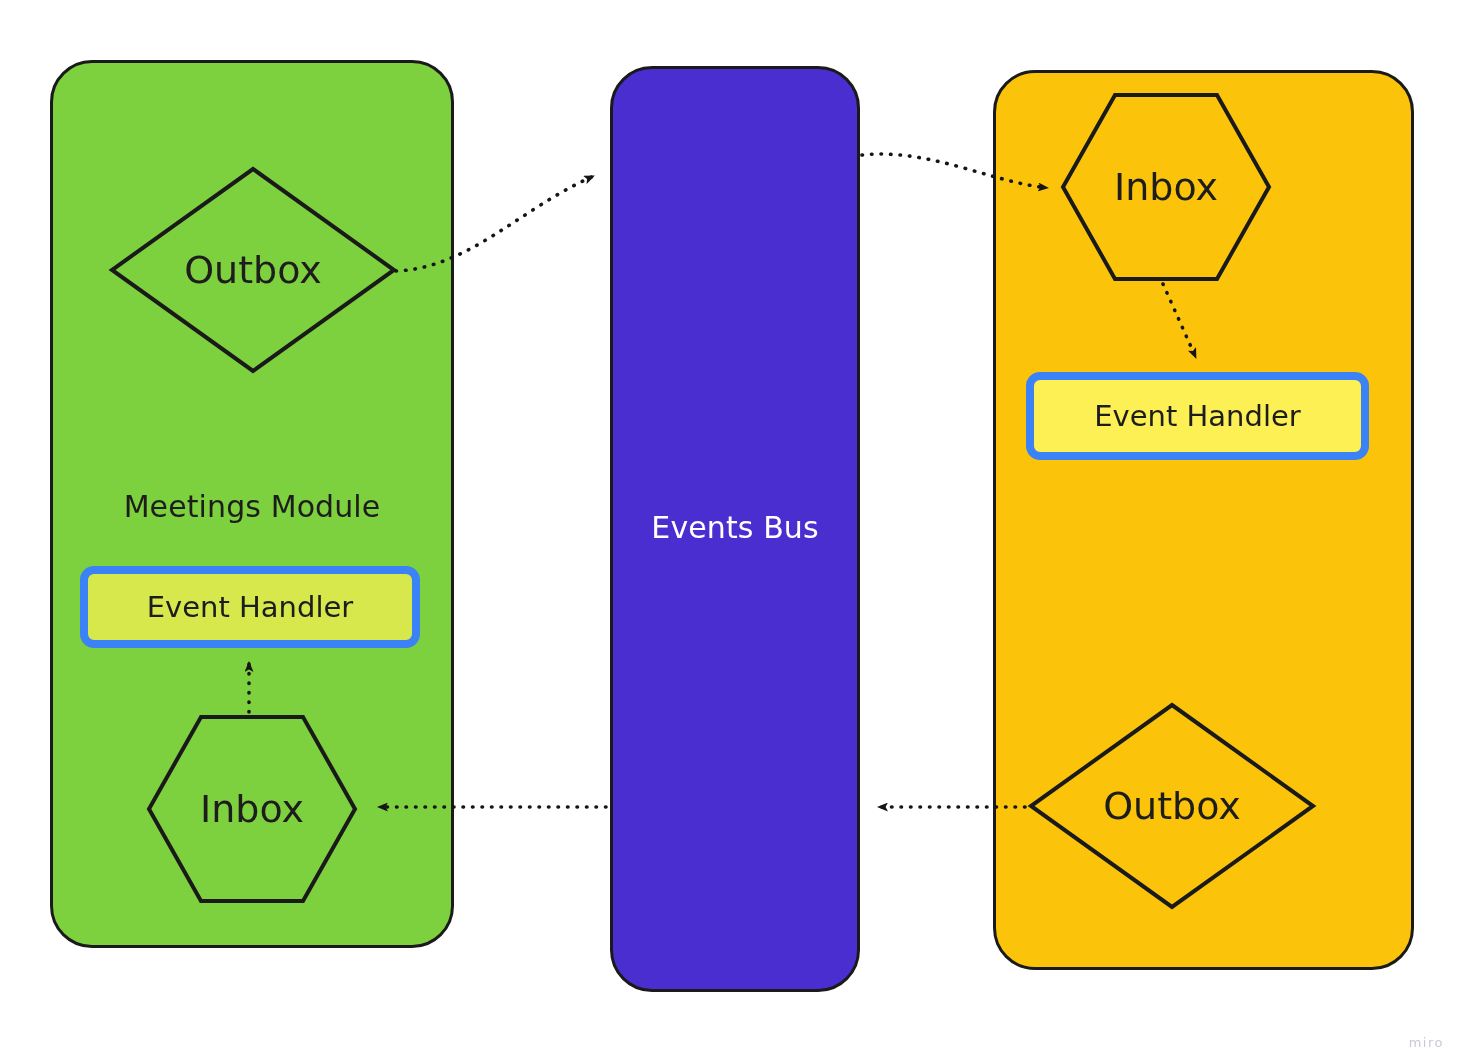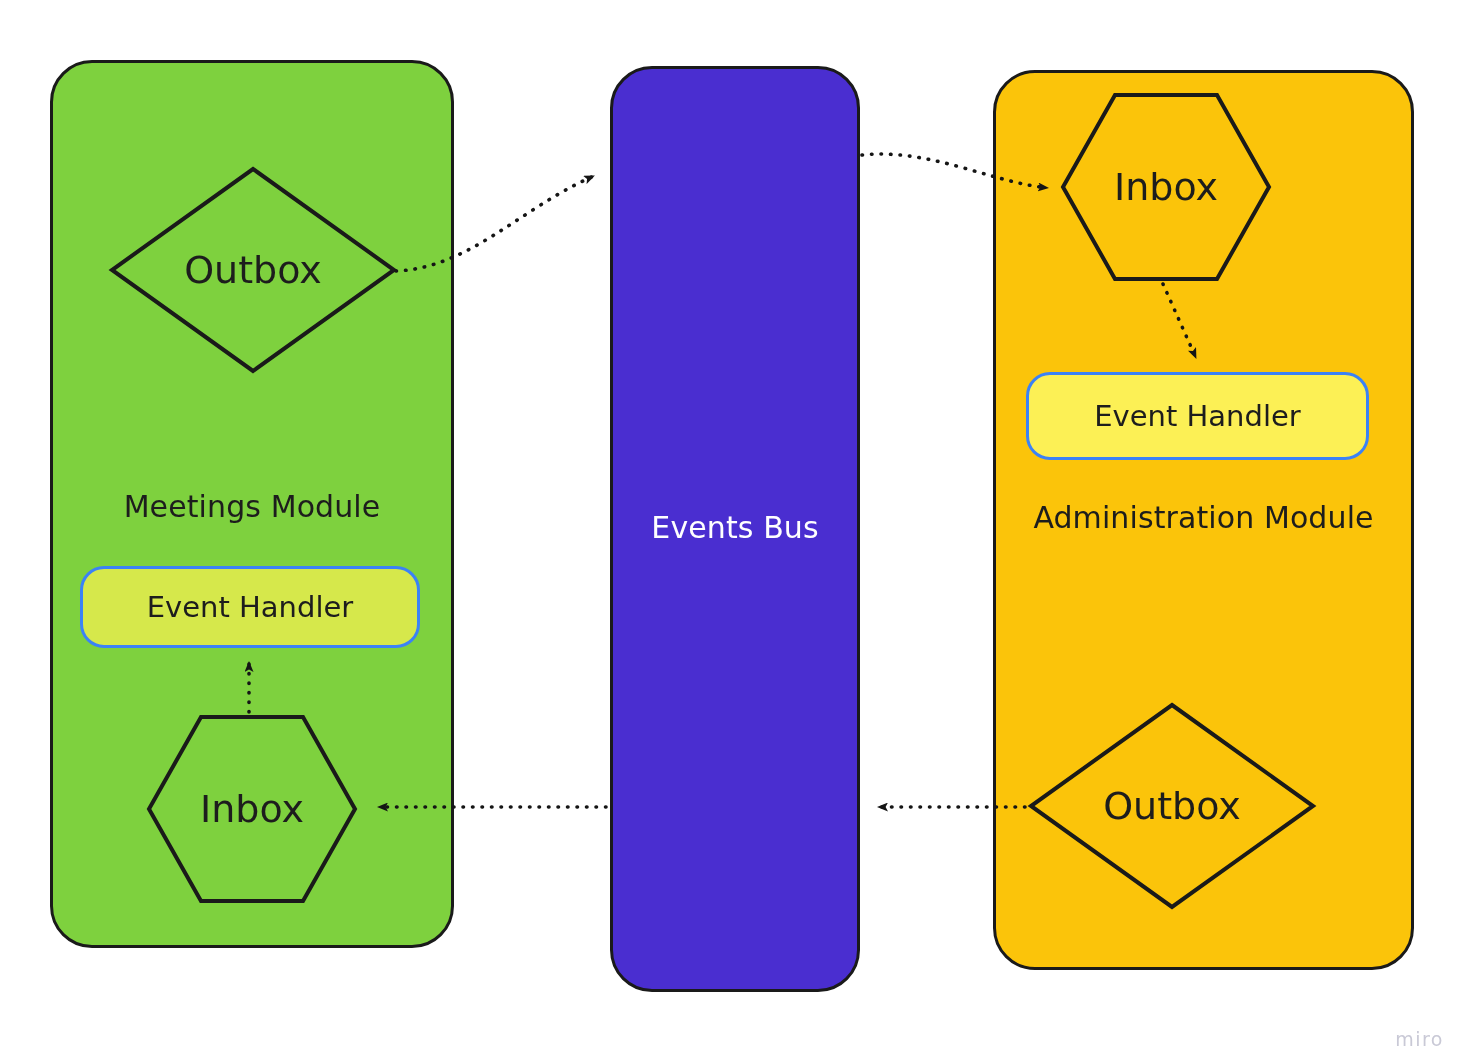--- a/index.html
+++ b/index.html
@@ -74,22 +74,22 @@
     font-size: 38px;
     color: #1d1d1d;
     pointer-events: none;
     white-space: nowrap;
   }
 
   
   .handler-box {
     position: absolute;
     box-sizing: border-box;
-    border: 3px solid #3b82f6;
-    border-radius: 24px;
+    border: 8px solid #3b82f6;
+    border-radius: 14px;
     display: flex;
     align-items: center;
     justify-content: center;
     font-size: 29px;
     color: #1d1d1d;
     white-space: nowrap;
   }
   #handler-meetings {
     left: 80px; top: 566px;
     width: 340px; height: 82px;
@@ -108,21 +108,21 @@
     width: 1468px;
     height: 1064px;
     pointer-events: none;
   }
 
   
   #miro-watermark {
     position: absolute;
     right: 24px;
     bottom: 14px;
-    font-size: 19px;
+    font-size: 13px;
     letter-spacing: 1.5px;
     color: #c9c9d6;
   }
 </style>
 </head>
 <body>
 
 <div id="canvas">
 
   <div class="panel" id="panel-meetings"></div>
@@ -162,21 +162,20 @@
 
   <div class="diamond-wrap" id="admin-outbox" style="left:1027px; top:701px; width:290px; height:210px;">
     <svg width="290" height="210" viewBox="0 0 290 210">
       <polygon points="145,4 286,105 145,206 4,105" fill="#FBC40A" stroke="#1a1a1a" stroke-width="4"></polygon>
     </svg>
     <span class="shape-label">Outbox</span>
   </div>
 
   <div class="panel-title" id="title-meetings">Meetings Module</div>
   <div class="panel-title" id="title-bus">Events Bus</div>
-  <div class="panel-title" id="title-admin">Administration Module</div>
 
   <svg id="connectors" viewBox="0 0 1468 1064">
     <defs>
       <marker id="arrowhead" markerWidth="11" markerHeight="9" refX="10" refY="4.5" orient="auto" markerUnits="userSpaceOnUse">
         <path d="M0,0 L11,4.5 L0,9 L2.4,4.5 Z" fill="#151515"></path>
       </marker>
     </defs>
 
     <path d="M 396,271 C 470,268 520,208 594,176" fill="none" stroke="#151515" stroke-width="3.6" stroke-linecap="round" stroke-dasharray="0.5 9" marker-end="url(#arrowhead)"></path>
 

